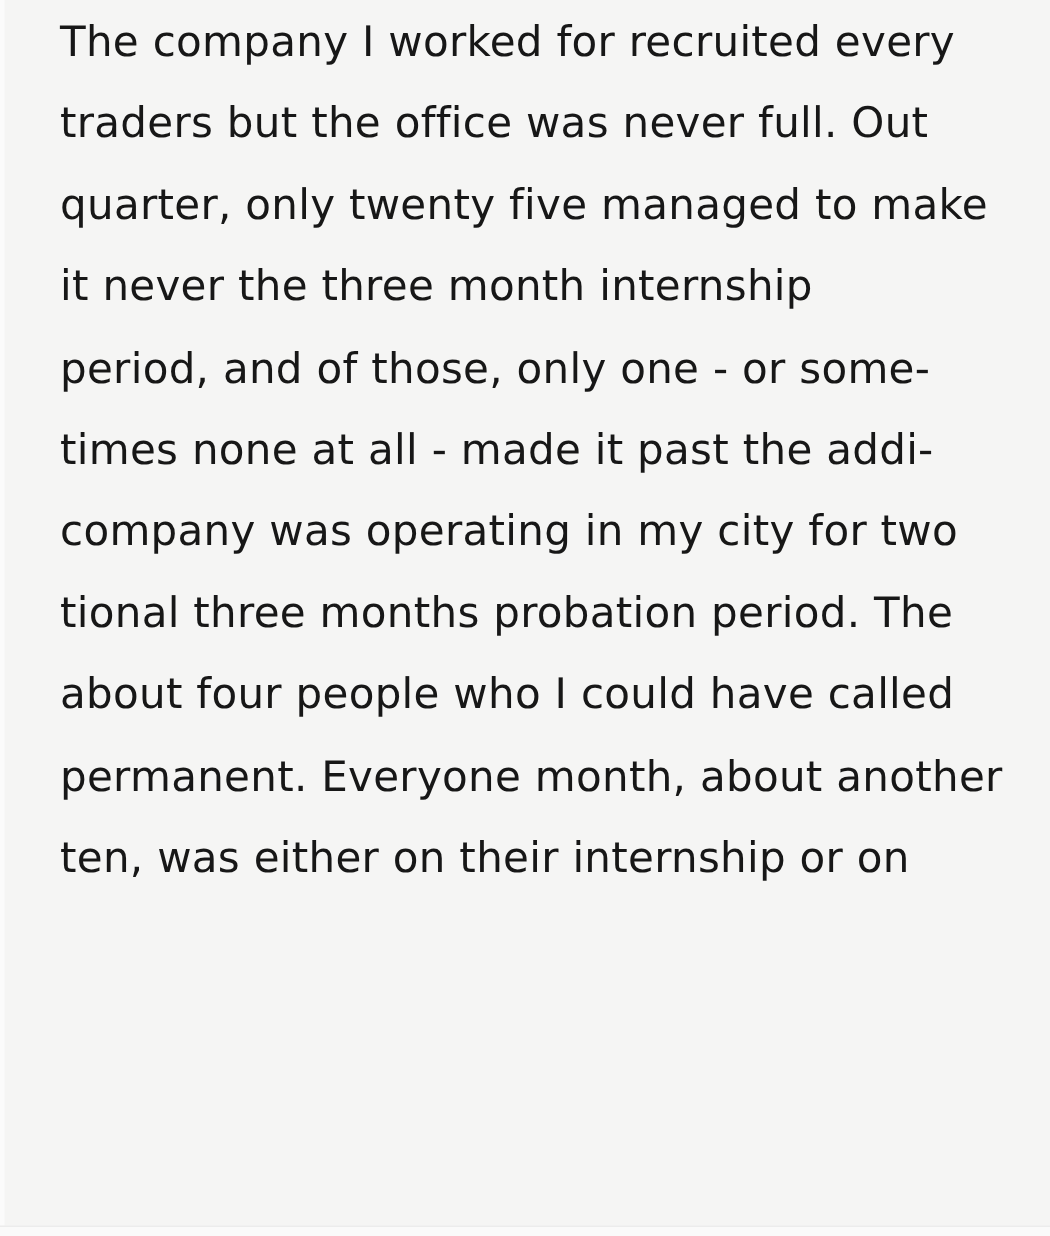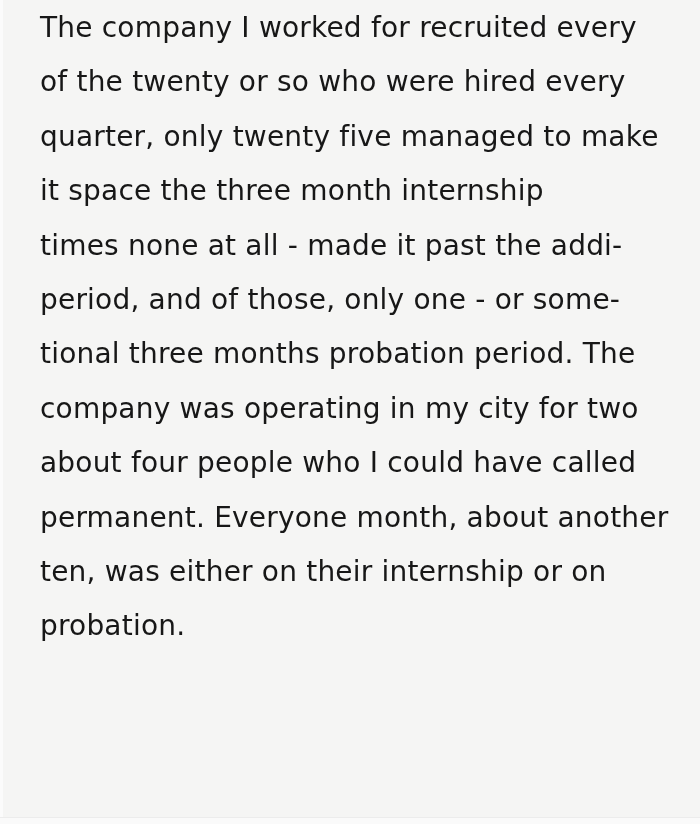--- a/index.html
+++ b/index.html
@@ -40,26 +40,25 @@
     width: 700px; height: 6px;
     background: #fafafa;
     border-top: 1px solid #ececec;
   }
 </style>
 </head>
 <body>
 
 <div class="post-card">
   <div class="text-line">The company I worked for recruited every</div>
-  <div class="text-line">of the twenty or so who were hired every</div>
+  <div class="text-line">traders but the office was never full. Out</div>
   <div class="text-line">quarter, only twenty five managed to make</div>
-  <div class="text-line">it space the three month internship</div>
+  <div class="text-line">it never the three month internship</div>
+  <div class="text-line">period, and of those, only one - or some-</div>
   <div class="text-line">times none at all - made it past the addi-</div>
-  <div class="text-line">period, and of those, only one - or some-</div>
+  <div class="text-line">company was operating in my city for two</div>
   <div class="text-line">tional three months probation period. The</div>
-  <div class="text-line">company was operating in my city for two</div>
   <div class="text-line">about four people who I could have called</div>
   <div class="text-line">permanent. Everyone month, about another</div>
   <div class="text-line">ten, was either on their internship or on</div>
-  <div class="text-line">probation.</div>
   <div class="edge-left"></div>
   <div class="edge-bottom"></div>
 </div>
 
 </body></html>

